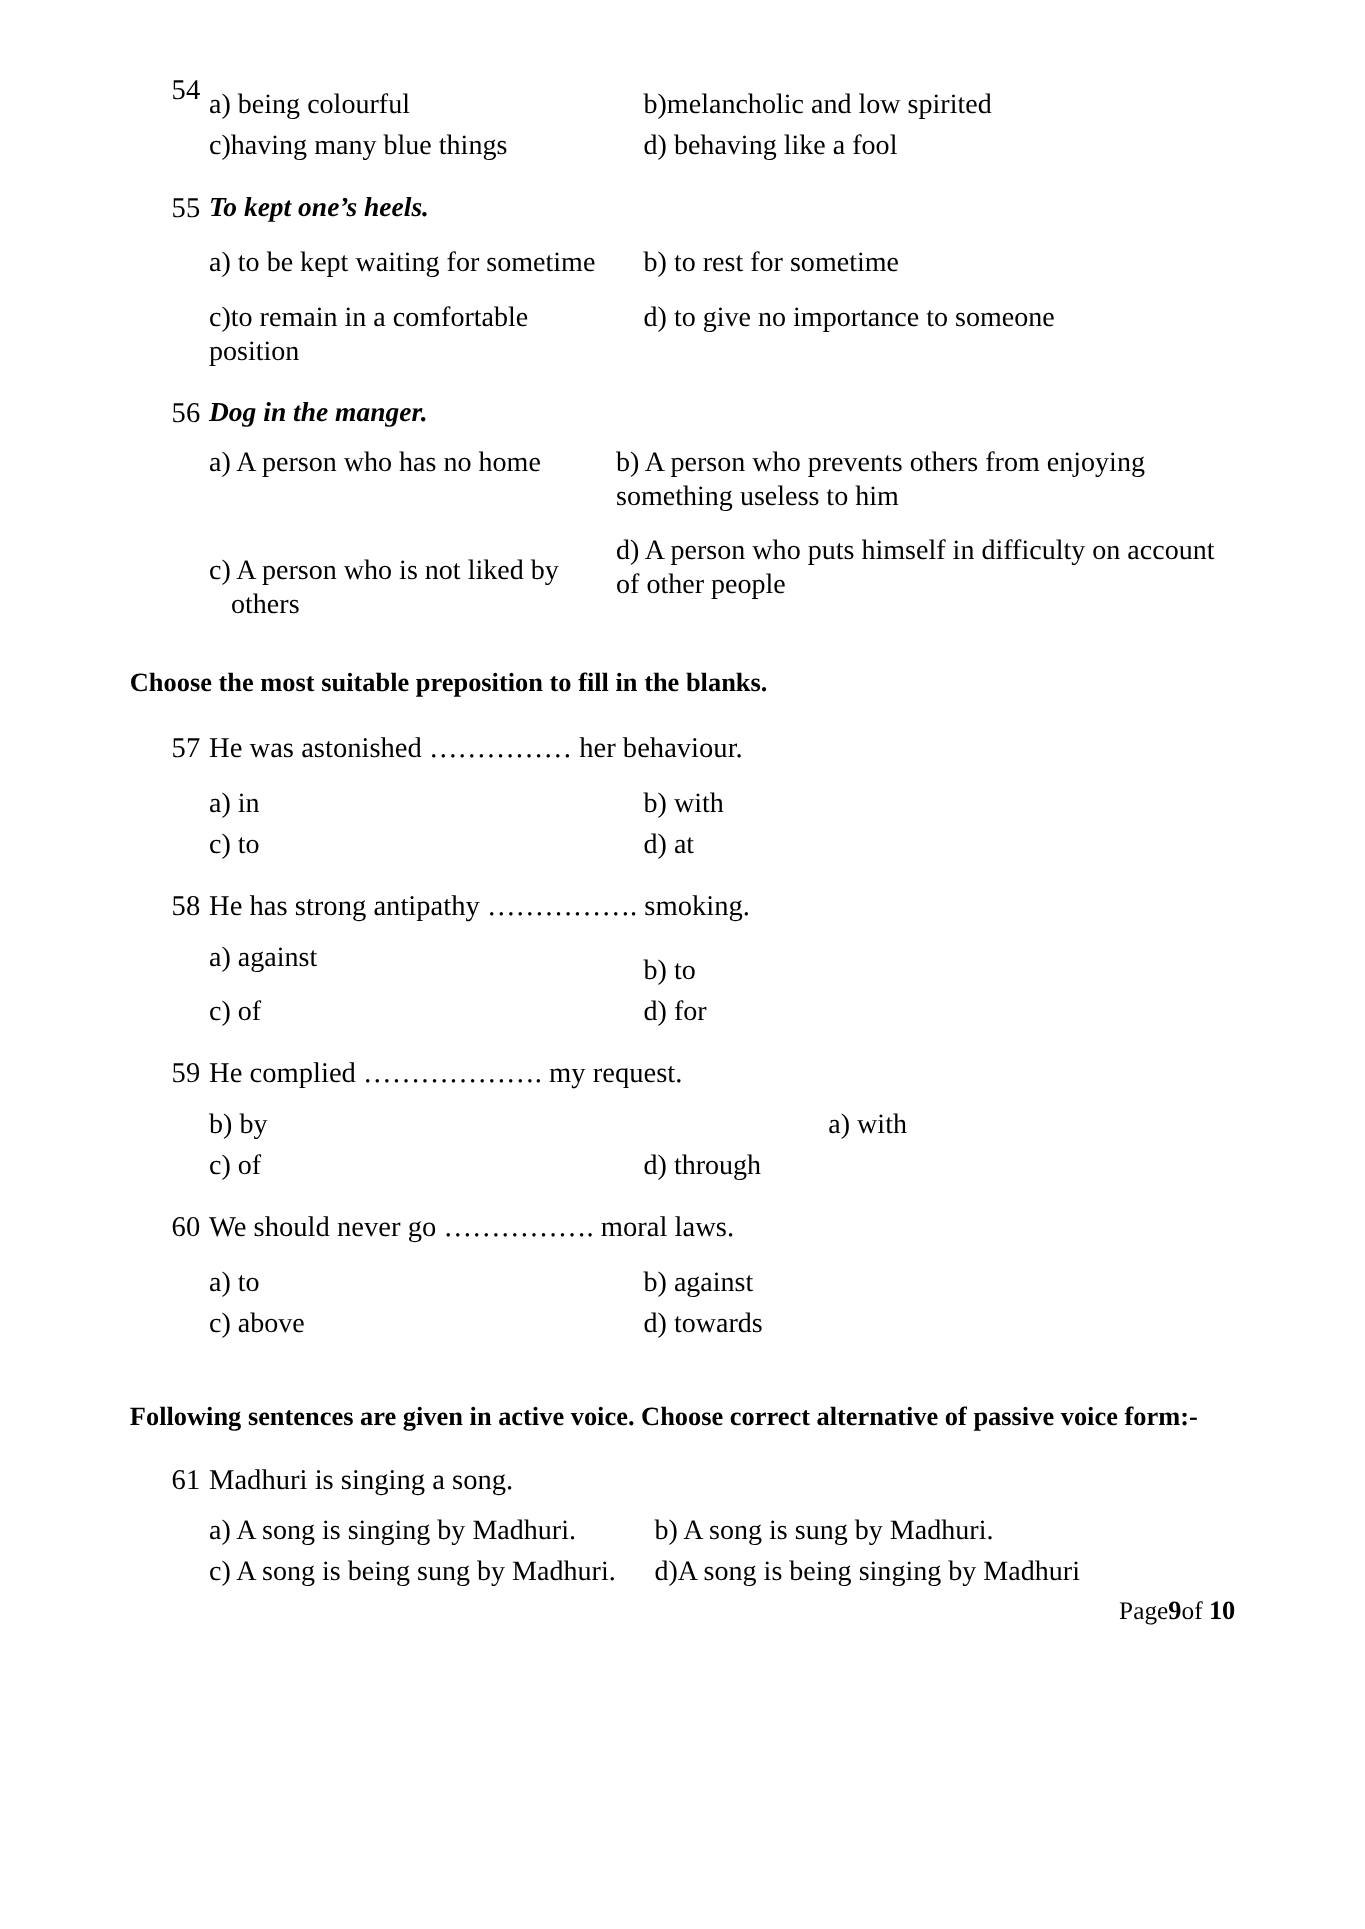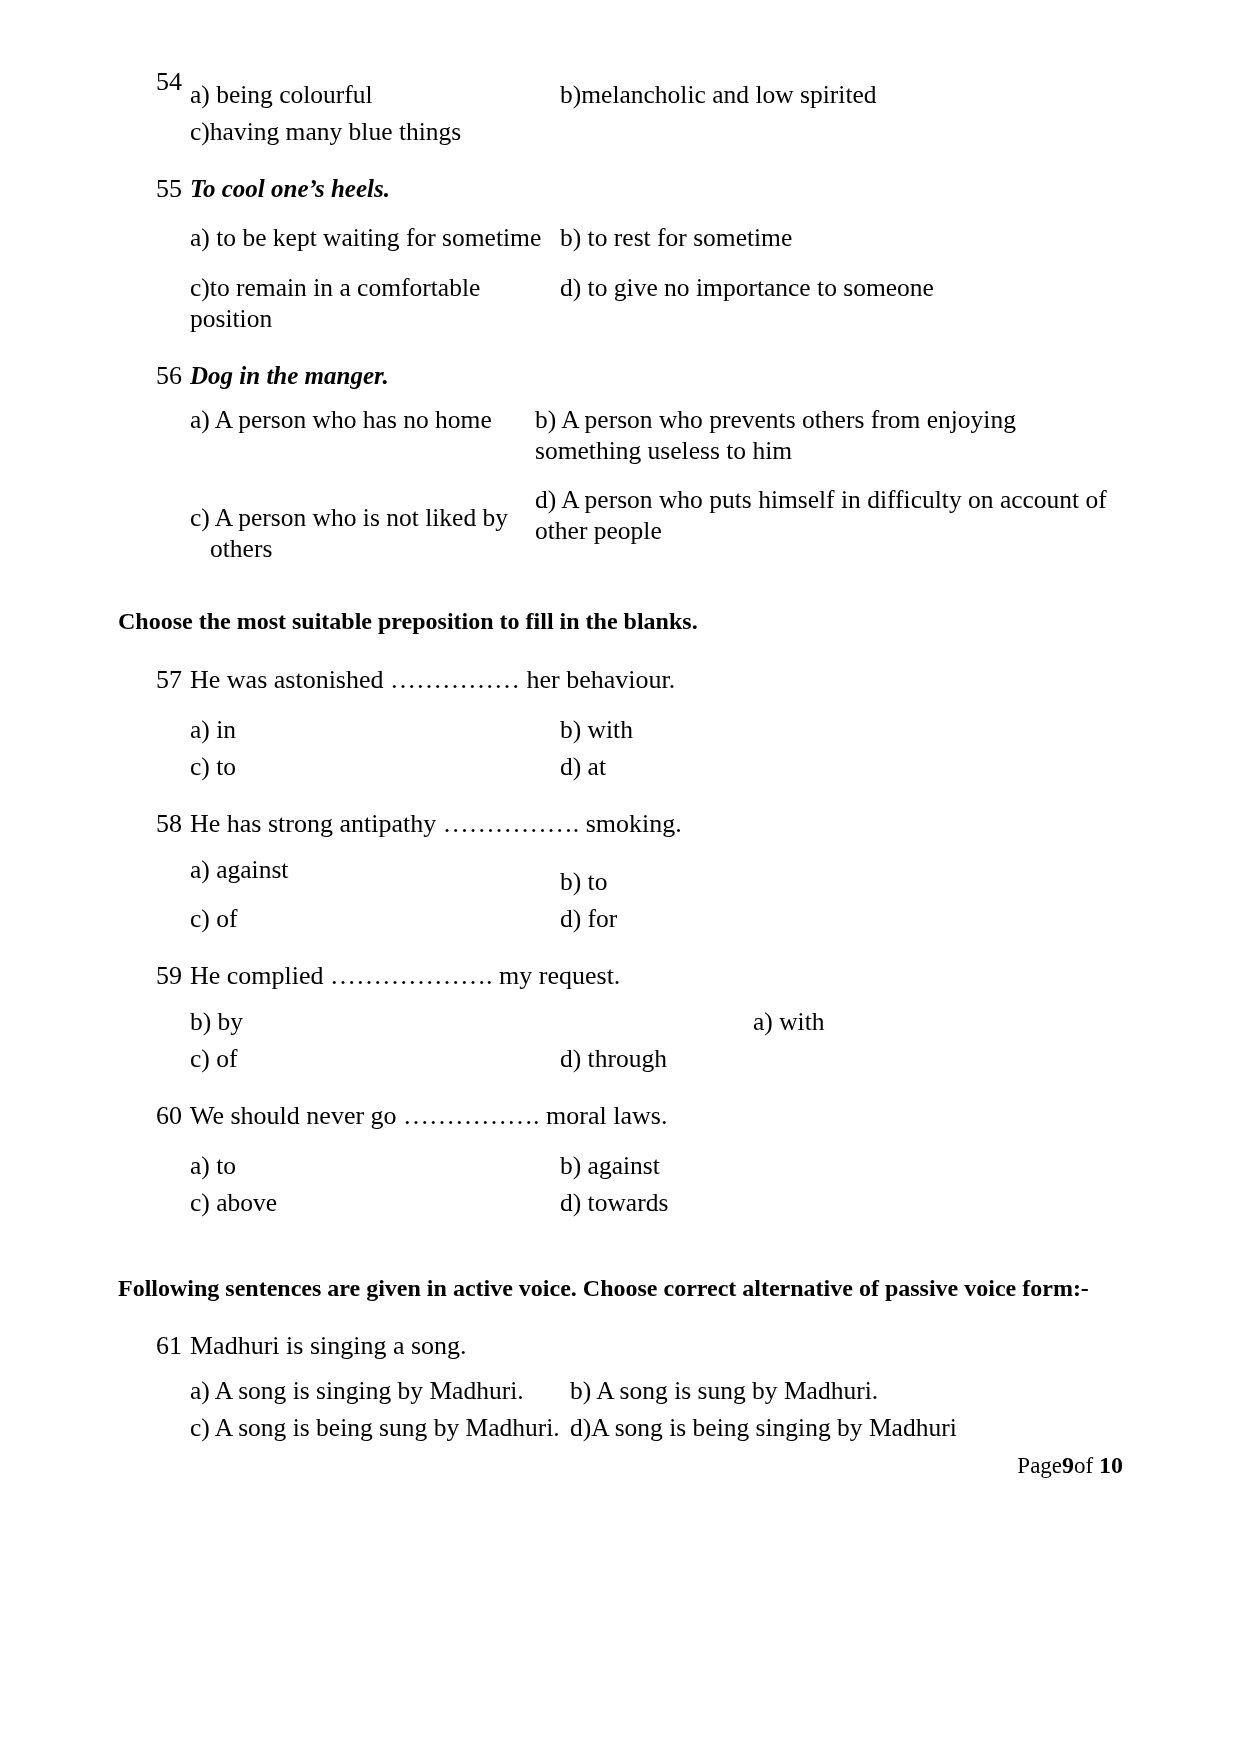--- a/index.html
+++ b/index.html
@@ -39,20 +39,21 @@
   }
   .q-stem.idiom {
     font-weight: bold;
     font-style: italic;
     font-size: 25px;
   }
 
   .opt-row {
     display: flex;
     margin-top: 13px;
+    gap: 25px;
   }
   .opt {
     font-size: 25.5px;
     line-height: 1.22;
   }
   .opt.col-a { width: 370px; flex: 0 0 370px; }
   .opt.col-b { flex: 1 1 auto; }
 
   
   .opt-row.tight { margin-top: 6px; }
@@ -87,28 +88,29 @@
 
   <div class="q">
     <div class="q-num">54</div>
     <div class="q-body">
       <div class="opt-row">
         <div class="opt col-a">a) being colourful</div>
         <div class="opt col-b">b)melancholic and low spirited</div>
       </div>
       <div class="opt-row tight">
         <div class="opt col-a">c)having many blue things</div>
+        <div class="opt col-b">d) behaving like a fool</div>
       </div>
     </div>
   </div>
 
   <div class="q">
     <div class="q-num">55</div>
     <div class="q-body">
-      <div class="q-stem idiom">To cool one’s heels.</div>
+      <div class="q-stem idiom">To kept one’s heels.</div>
       <div class="opt-row mid">
         <div class="opt col-a">a) to be kept waiting for sometime</div>
         <div class="opt col-b">b) to rest for sometime</div>
       </div>
       <div class="opt-row mid">
         <div class="opt col-a">c)to remain in a comfortable position</div>
         <div class="opt col-b">d) to give no importance to someone</div>
       </div>
     </div>
   </div>

